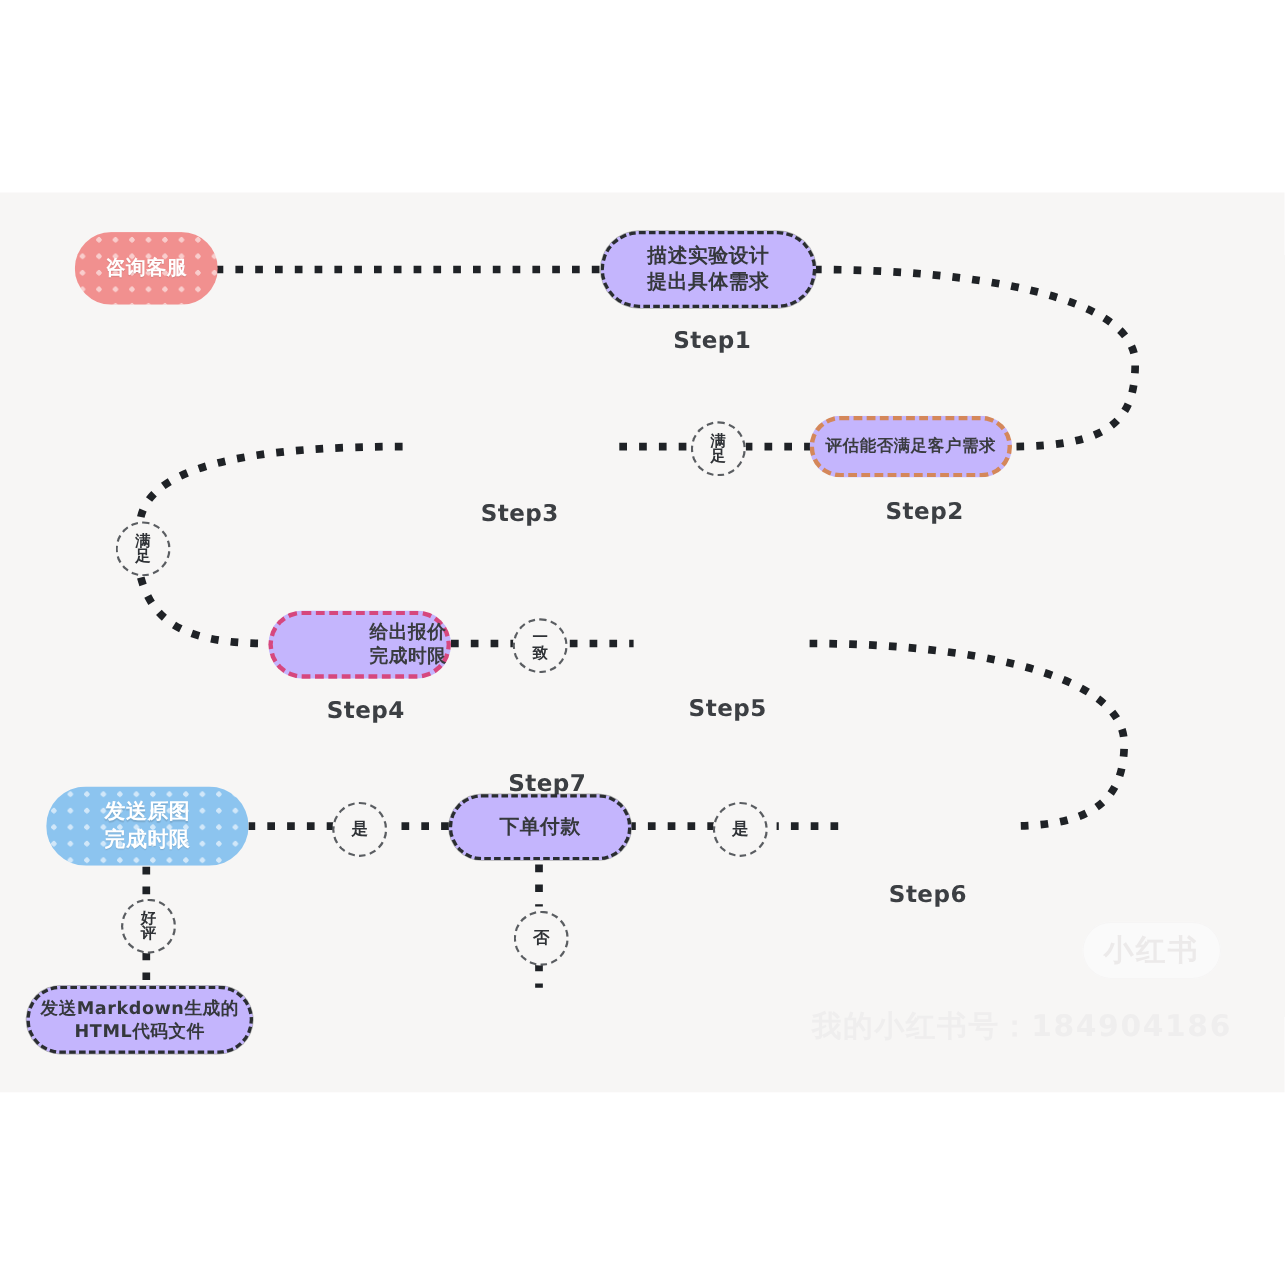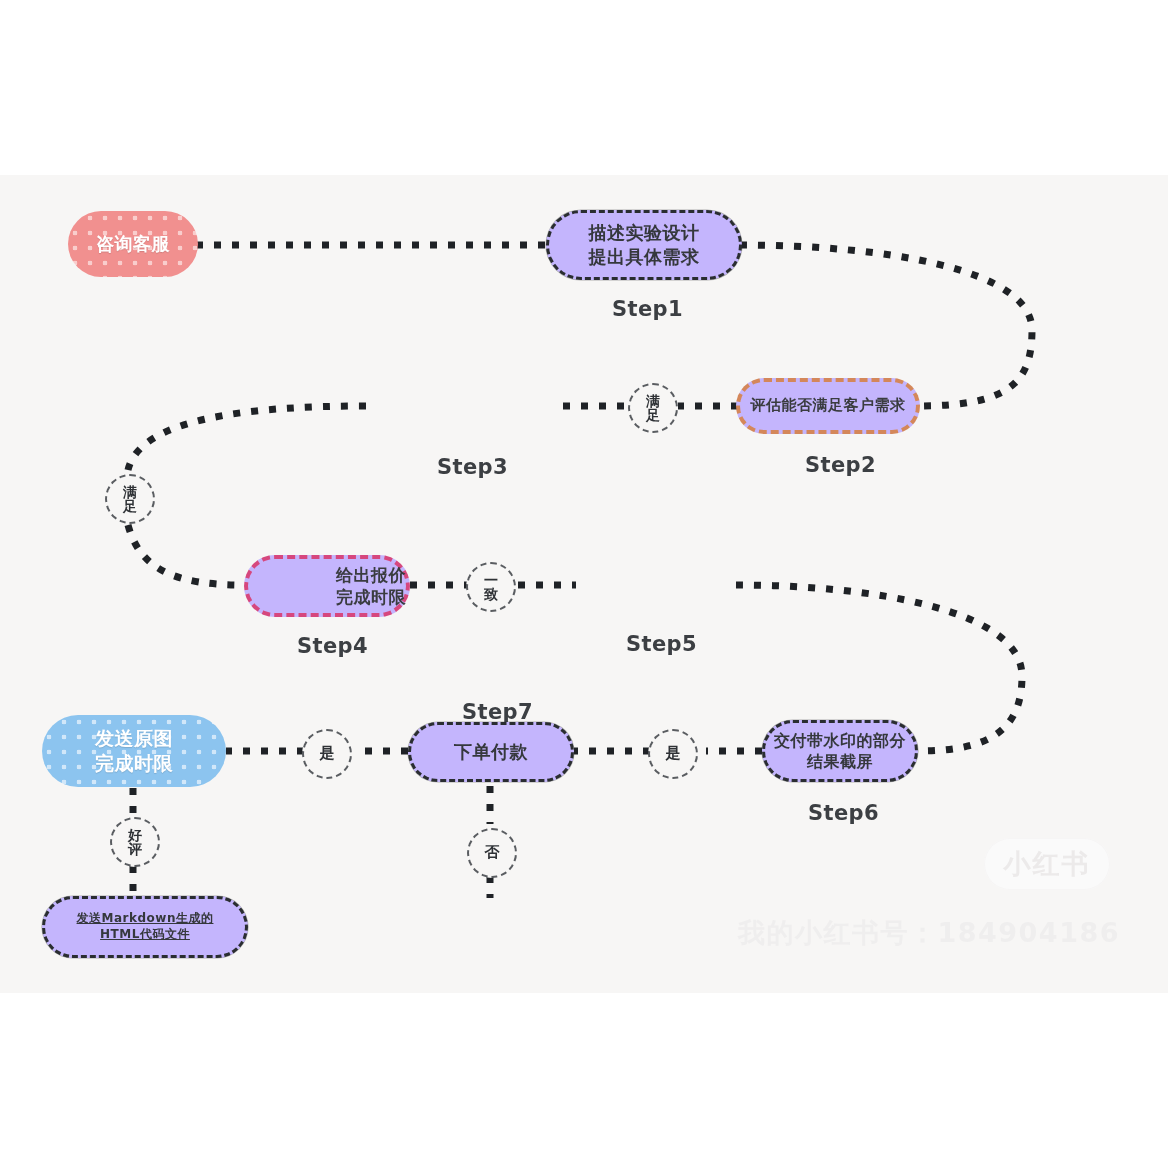--- a/index.html
+++ b/index.html
@@ -211,38 +211,34 @@
   <div class="step-cap" style="left:437px; top:443px;">Step3</div>
 
   <div class="node node-pink" style="left:244px; top:555px; width:166px; height:62px; font-size:17px;align-items:flex-end;">
     <span class="line">给出报价</span>
     <span class="line">完成时限</span>
   </div>
   <div class="step-cap" style="left:297px; top:622px;">Step4</div>
 
   <div class="step-cap" style="left:626px; top:620px;">Step5</div>
 
-  <div class="node node-dark" style="left:762px; top:720px; width:156px; height:62px; font-size:16px;">
-    <span class="line">交付带水印的部分</span>
-    <span class="line">结果截屏</span>
-  </div>
   <div class="step-cap" style="left:808px; top:789px;">Step6</div>
 
   <div class="step-cap" style="left:462px; top:688px;">Step7</div>
   <div class="node node-dark" style="left:408px; top:722px; width:166px; height:60px; font-size:18px;">
     <span class="line">下单付款</span>
   </div>
 
   <div class="node node-soft node-blue" style="left:42px; top:715px; width:184px; height:72px; font-size:19px;">
     <span class="line">发送原图</span>
     <span class="line">完成时限</span>
   </div>
 
 
-  <div class="node node-dark" style="left:42px; top:896px; width:206px; height:62px; font-size:12px;text-decoration:underline;">
+  <div class="node node-dark" style="left:24px; top:896px; width:206px; height:62px; font-size:16px;">
     <span class="line">发送Markdown生成的</span>
     <span class="line">HTML代码文件</span>
   </div>
 
   <div class="edge-label two" style="left:628px; top:383px;">
     <span class="stack">
         <span>满</span>
         <span>足</span>
       </span>
   </div>

